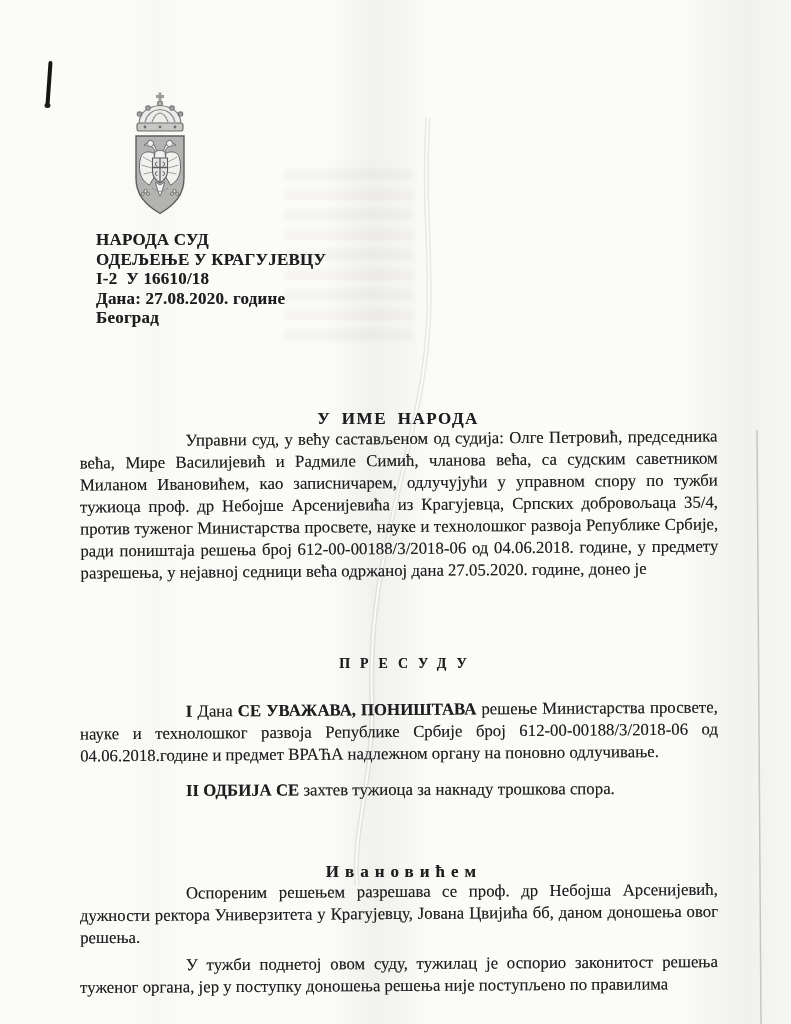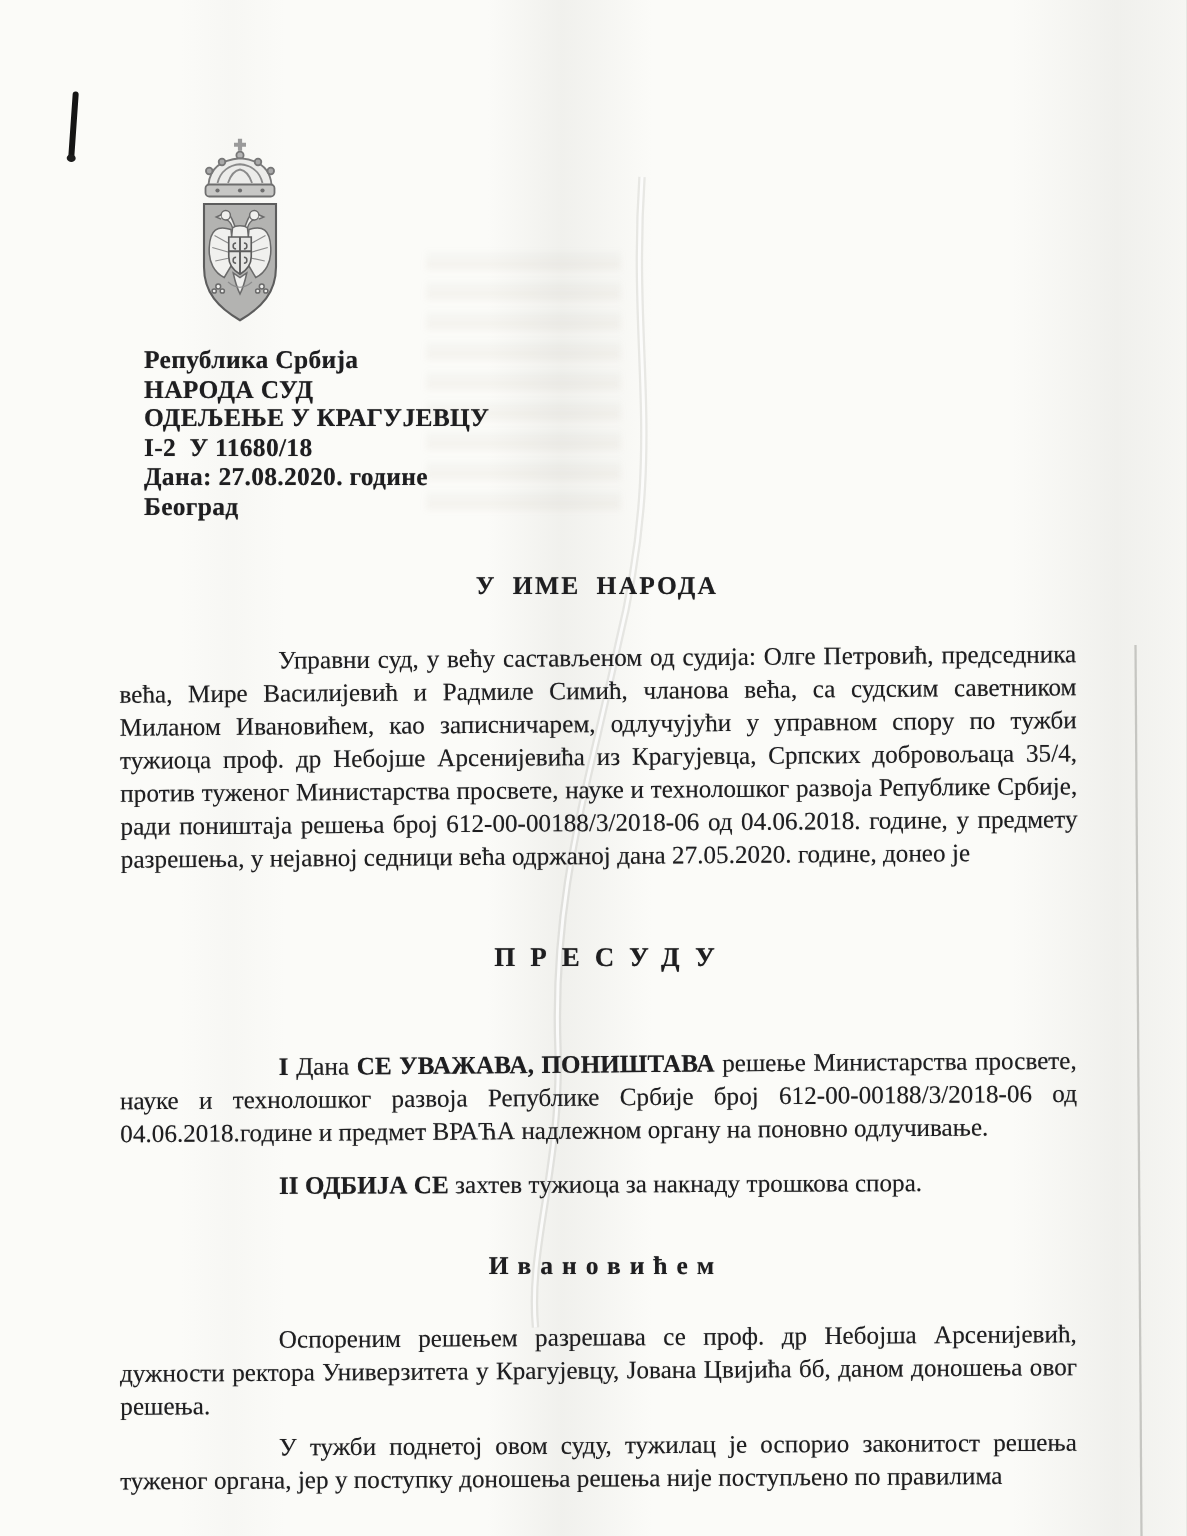--- a/index.html
+++ b/index.html
@@ -22,23 +22,23 @@
     filter:blur(2px);pointer-events:none;}
   .pen-mark{position:absolute;left:47px;top:61px;width:4px;height:45px;background:#151515;border-radius:2px;transform:rotate(4deg);}
   .pen-mark::after{content:"";position:absolute;left:-1px;bottom:-2px;width:6px;height:5px;background:#1c1c1c;border-radius:50%;}
   .crease-svg{position:absolute;left:0;top:0;pointer-events:none;}
   
   .crest{position:absolute;left:114px;top:90px;width:92px;height:130px;}
   
   .txt{text-shadow:0 0 .5px rgba(40,40,40,.55);}
   .court-header{position:absolute;left:96px;top:230px;font-weight:700;font-size:17px;line-height:19.6px;letter-spacing:.2px;}
   .pre{white-space:pre;}
-  .heading-center{position:absolute;left:78px;width:640px;text-align:center;font-weight:700;}
+  .heading-center{position:absolute;left:78px;width:640px;text-align:center;font-weight:700;margin-top:28px;}
   .h-uime{top:381px;font-size:17px;letter-spacing:1.5px;word-spacing:5px;}
-  .h-presuda{top:628px;font-size:18px;letter-spacing:10px;padding-left:10px;}
+  .h-presuda{top:628px;font-size:14px;letter-spacing:10px;padding-left:10px;}
   .h-obraz{top:834px;font-size:17px;letter-spacing:6px;padding-left:6px;}
   .para{position:absolute;left:80px;width:638px;font-size:16.8px;line-height:22px;text-align:justify;text-indent:106px;}
   .p-intro{top:428px;transform:rotate(-.45deg);}
   .p-item1{top:682px;transform:rotate(-.45deg);}
   .p-item2{top:762px;transform:rotate(-.25deg);}
   .p-reason1{top:881px;transform:rotate(-.4deg);}
   .p-reason2{top:953px;transform:rotate(-.35deg);}
   .b{font-weight:700;}
 </style>
 </head>
@@ -101,24 +101,23 @@
       <path d="M38.5 68 h15 v13 c0 6 -3.2 9.3 -7.5 11.8 C41.7 90.3 38.5 87 38.5 81 z" fill="#e6e6e4" stroke="#5d5d5d" stroke-width="1.1"></path>
       <path d="M46 68 V92 M38.5 77.5 h15" stroke="#5d5d5d" stroke-width="1.3" fill="none"></path>
       <path d="M43.4 72 a2 2 0 1 0 0 4" fill="none" stroke="#5d5d5d" stroke-width="1"></path>
       <path d="M48.6 72 a2 2 0 1 1 0 4" fill="none" stroke="#5d5d5d" stroke-width="1"></path>
       <path d="M43.4 81.5 a2 2 0 1 0 0 4" fill="none" stroke="#5d5d5d" stroke-width="1"></path>
       <path d="M48.6 81.5 a2 2 0 1 1 0 4" fill="none" stroke="#5d5d5d" stroke-width="1"></path>
     </g>
   </svg>
 
   <div class="court-header txt">
-    <div>Република Србија</div>
     <div>НАРОДА СУД</div>
     <div>ОДЕЉЕЊЕ У КРАГУЈЕВЦУ</div>
-    <div class="pre">I-2  У 11680/18</div>
+    <div class="pre">I-2  У 16610/18</div>
     <div>Дана: 27.08.2020. године</div>
     <div>Београд</div>
   </div>
 
   <div class="heading-center h-uime txt">У ИМЕ НАРОДА</div>
 
   <div class="para p-intro txt">Управни суд, у већу састављеном од судија: Олге Петровић, председника већа, Мире Василијевић и Радмиле Симић, чланова већа, са судским саветником Миланом Ивановићем, као записничарем, одлучујући у управном спору по тужби тужиоца проф. др Небојше Арсенијевића из Крагујевца, Српских добровољаца 35/4, против туженог Министарства просвете, науке и технолошког развоја Републике Србије, ради поништаја решења број 612-00-00188/3/2018-06 од 04.06.2018. године, у предмету разрешења, у нејавној седници већа одржаној дана 27.05.2020. године, донео је</div>
 
   <div class="heading-center h-presuda txt">ПРЕСУДУ</div>
 

